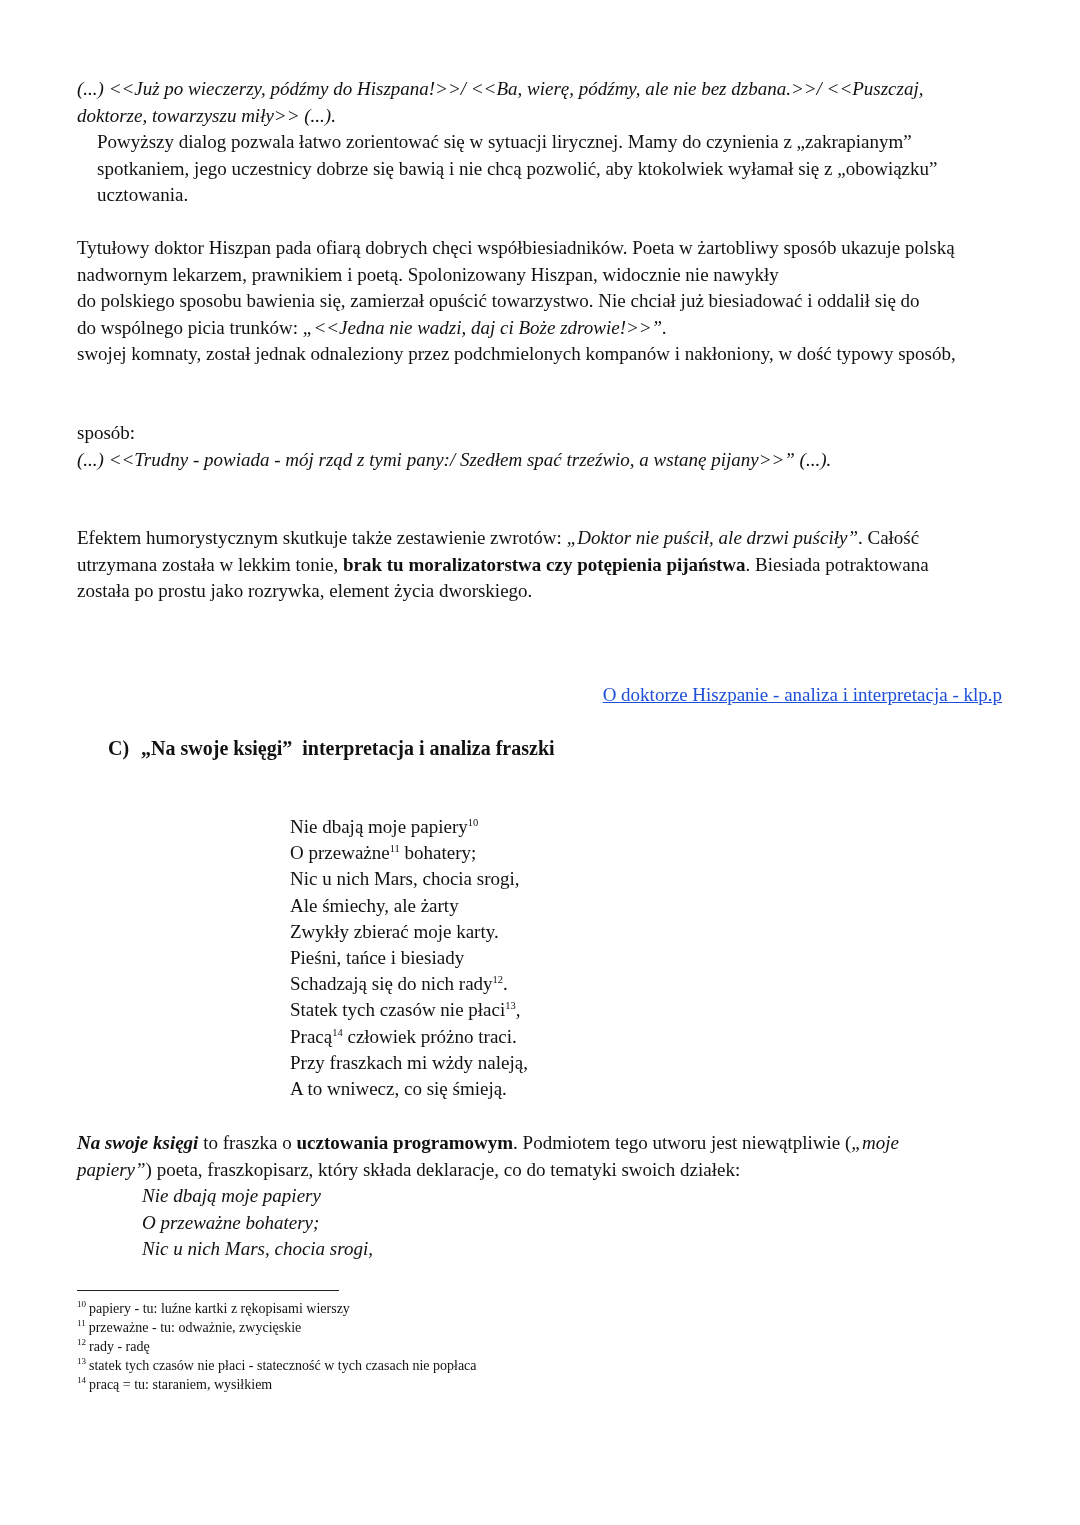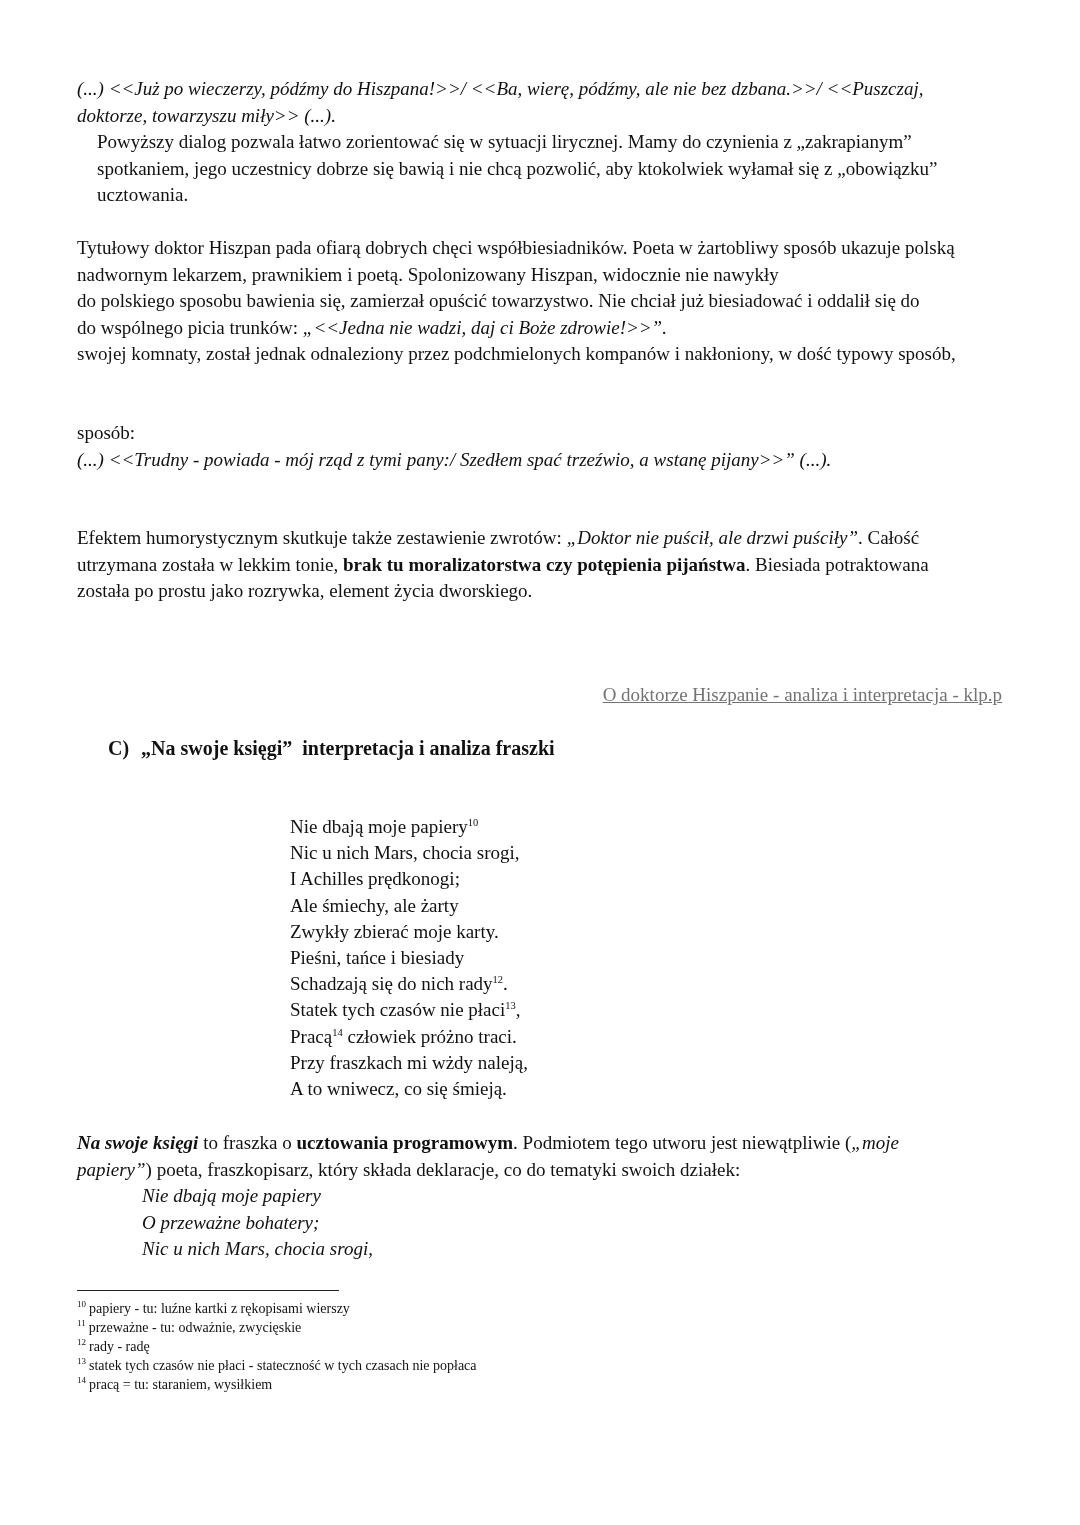--- a/index.html
+++ b/index.html
@@ -11,21 +11,21 @@
       color: #111111;
       font-size: 19px;
       overflow: hidden;
     }
     .page { position: absolute; left: 0; top: 0; width: 1080px; height: 1525px; }
     .block { position: absolute; left: 77px; width: 930px; line-height: 26.5px; }
     .p { margin: 0; }
     i, .it { font-style: italic; }
     b, .bd { font-weight: bold; }
     .link-line { position: absolute; left: 77px; width: 925px; text-align: right; top: 682px; line-height: 26px; }
-    .link { color: #737373; text-decoration: underline; cursor: pointer; }
+    .link { color: #1d4ed8; text-decoration: underline; cursor: pointer; }
     .heading { position: absolute; left: 108px; top: 735px; font-weight: bold; font-size: 20px; line-height: 26px; }
     .heading .letter { margin-right: 12px; }
     .poem { position: absolute; left: 290px; width: 500px; top: 788px; text-align: left; line-height: 26.2px; margin-top: 26px; }
     .poem .line { display: block; }
     sup { font-size: 10.5px; vertical-align: super; line-height: 0; }
     .quote { position: absolute; left: 142px; top: 1183px; line-height: 26.5px; font-style: italic; }
     .quote .line { display: block; }
     .fn-rule { position: absolute; left: 77px; top: 1290px; width: 262px; height: 0; border-top: 1.5px solid #222; }
     .footnotes { position: absolute; left: 77px; top: 1299px; font-size: 14px; line-height: 19px; }
     .footnotes .fn { display: block; }
@@ -65,22 +65,22 @@
   <div class="link-line">
     <a class="link">O doktorze Hiszpanie - analiza i interpretacja - klp.p</a>
   </div>
 
   <div class="heading">
     <span class="letter">C)</span><span style="white-space:pre;">„Na swoje księgi”  interpretacja i analiza fraszki</span>
   </div>
 
   <div class="poem" id="poem">
       <span class="line"><span>Nie dbają moje papiery</span><sup>10</sup></span>
+      <span class="line"><span>O przeważne</span><sup>11</sup><span> bohatery;</span></span>
       <span class="line"><span>Nic u nich Mars, chocia srogi,</span></span>
-      <span class="line"><span>I Achilles prędkonogi;</span></span>
       <span class="line"><span>Ale śmiechy, ale żarty</span></span>
       <span class="line"><span>Zwykły zbierać moje karty.</span></span>
       <span class="line"><span>Pieśni, tańce i biesiady</span></span>
       <span class="line"><span>Schadzają się do nich rady</span><sup>12</sup><span>.</span></span>
       <span class="line"><span>Statek tych czasów nie płaci</span><sup>13</sup><span>,</span></span>
       <span class="line"><span>Pracą</span><sup>14</sup><span> człowiek próżno traci.</span></span>
       <span class="line"><span>Przy fraszkach mi wżdy naleją,</span></span>
       <span class="line"><span>A to wniwecz, co się śmieją.</span></span>
     </div>
 

